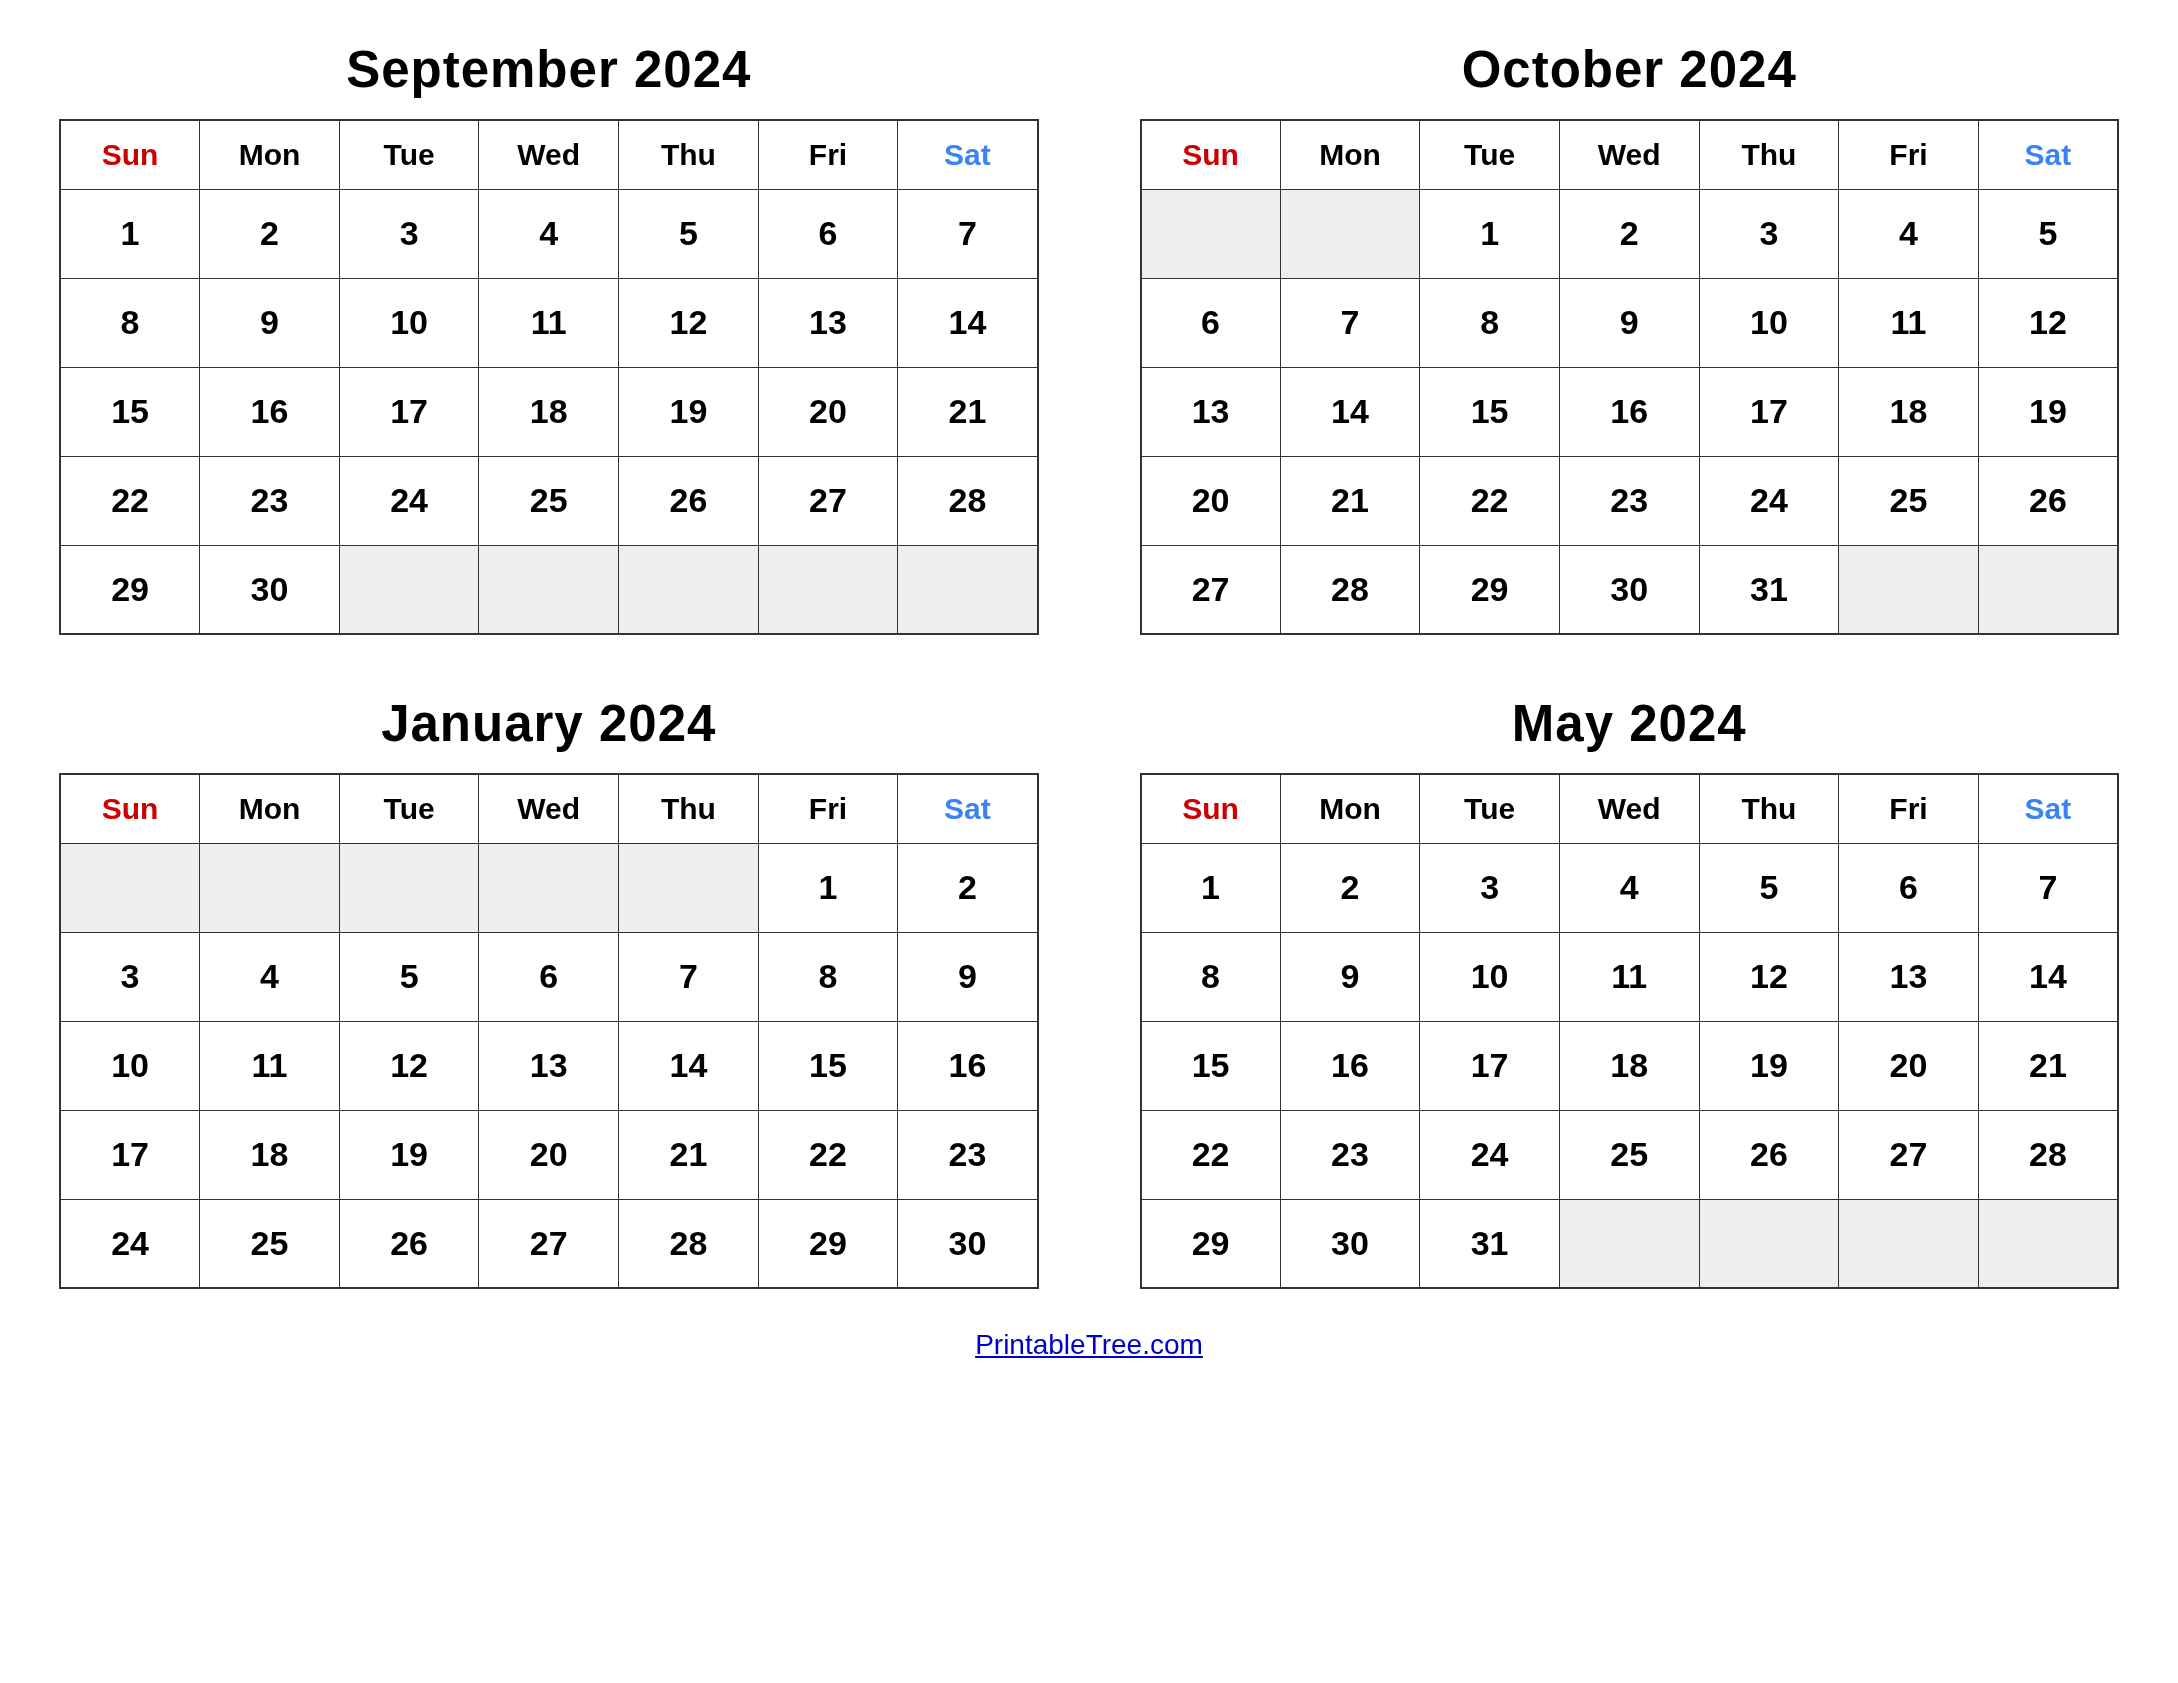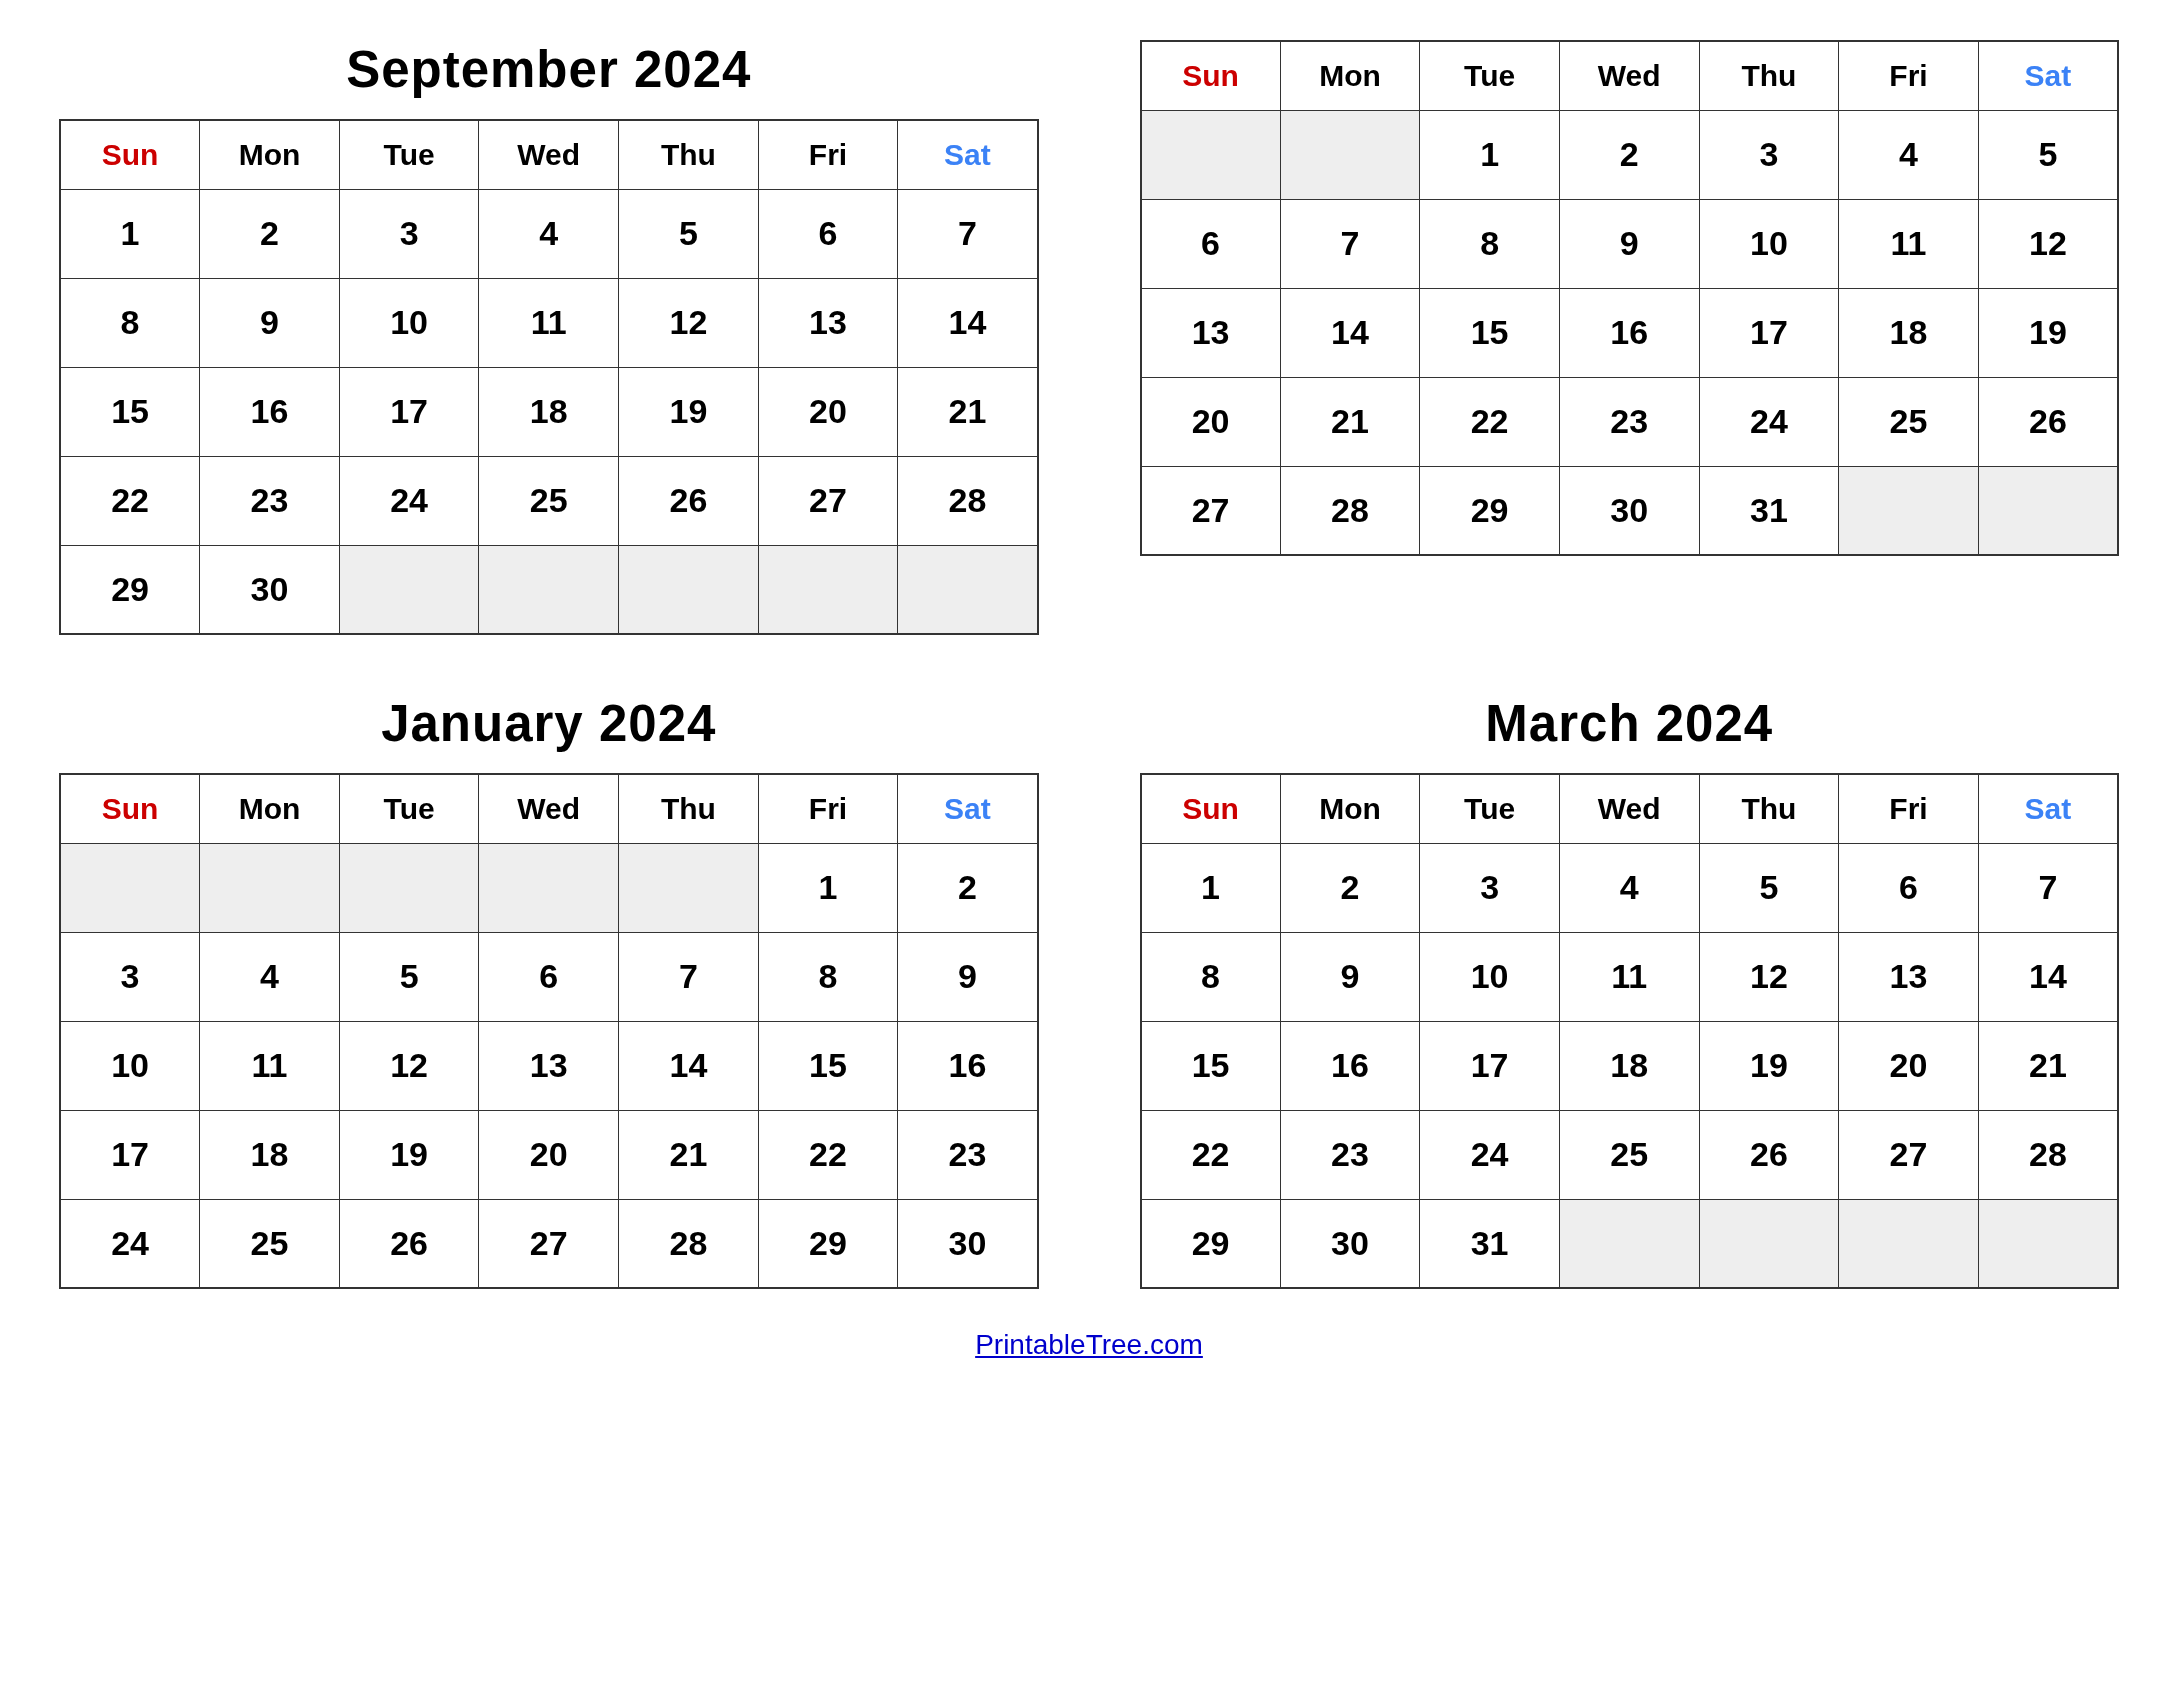--- a/index.html
+++ b/index.html
@@ -167,20 +167,21 @@
             <td class="empty-cell"></td>
             <td class="empty-cell"></td>
             <td class="empty-cell"></td>
             <td class="empty-cell"></td>
             <td class="empty-cell"></td>
           </tr>
         </tbody>
       </table>
     </div>
     <div class="calendar-block">
+      <div class="calendar-title">October 2024</div>
       <table class="calendar-table">
         <thead>
           <tr>
             <th class="day-sun">Sun</th>
             <th>Mon</th>
             <th>Tue</th>
             <th>Wed</th>
             <th>Thu</th>
             <th>Fri</th>
             <th class="day-sat">Sat</th>
@@ -292,21 +293,21 @@
             <td>26</td>
             <td>27</td>
             <td>28</td>
             <td>29</td>
             <td class="date-sat">30</td>
           </tr>
         </tbody>
       </table>
     </div>
     <div class="calendar-block">
-      <div class="calendar-title">March 2024</div>
+      <div class="calendar-title">May 2024</div>
       <table class="calendar-table">
         <thead>
           <tr>
             <th class="day-sun">Sun</th>
             <th>Mon</th>
             <th>Tue</th>
             <th>Wed</th>
             <th>Thu</th>
             <th>Fri</th>
             <th class="day-sat">Sat</th>

